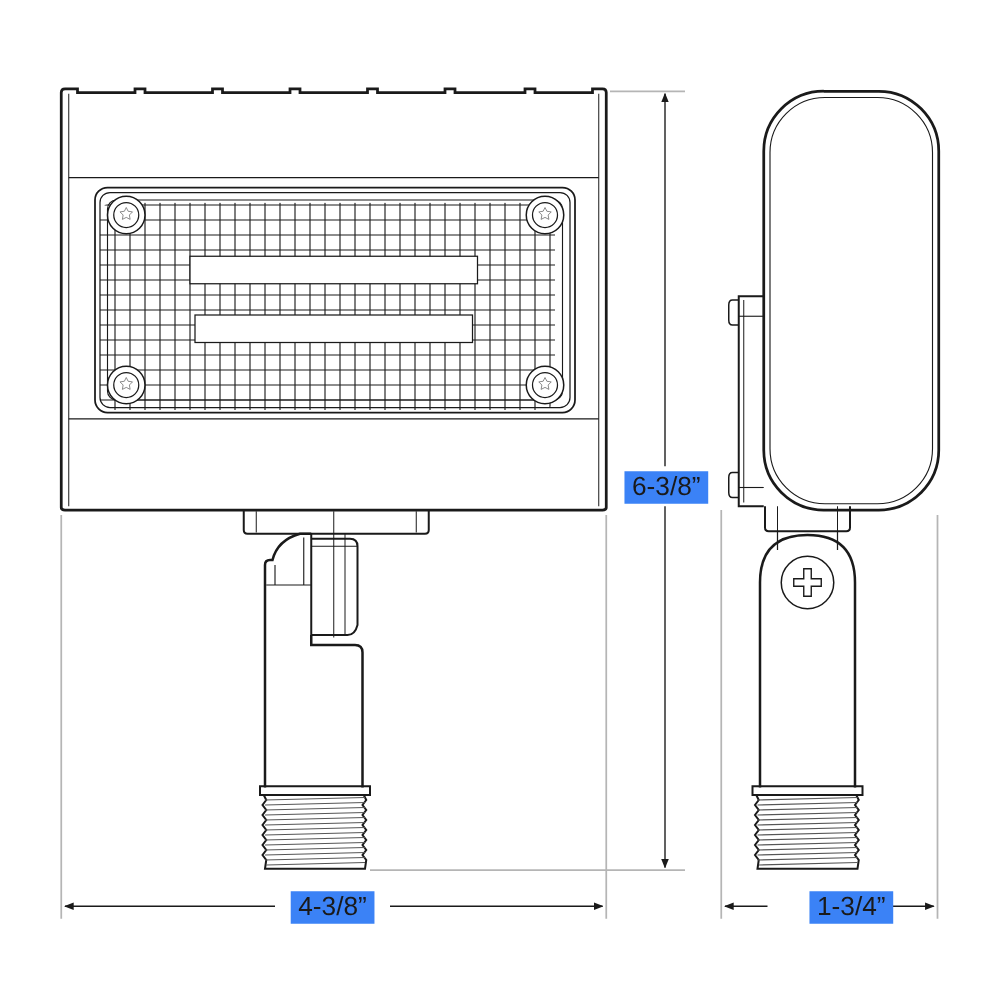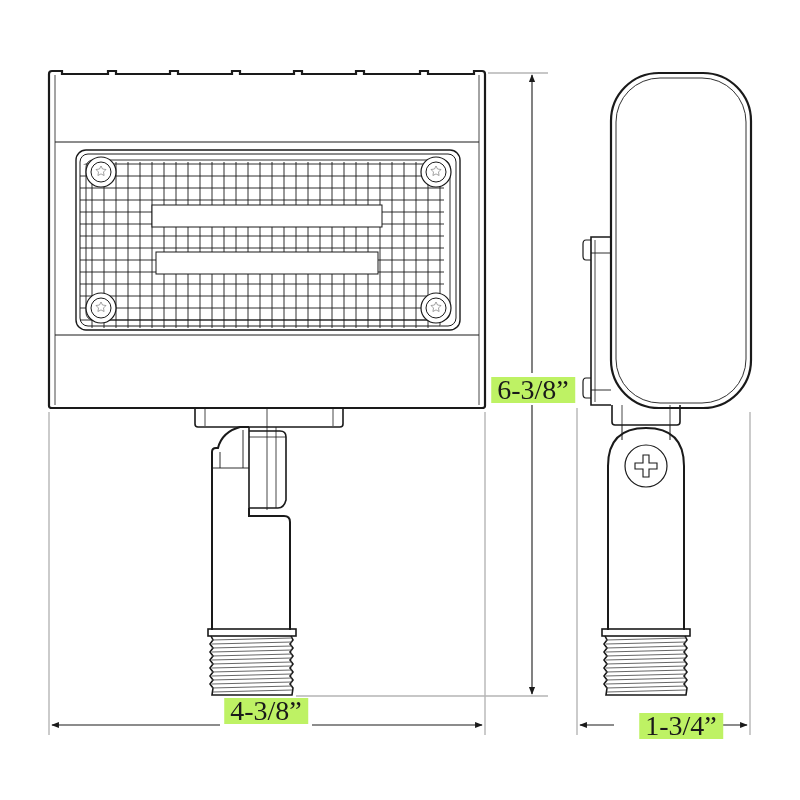--- a/index.html
+++ b/index.html
@@ -1,23 +1,23 @@
 <!DOCTYPE html>
 <html><head>
 <meta charset="utf-8">
 <style>
   html, body { margin: 0; padding: 0; background: #ffffff; }
   #stage { position: relative; width: 800px; height: 800px; background: #ffffff; overflow: hidden; }
   svg { position: absolute; left: 0; top: 0; }
   .dim-label {
     position: absolute;
-    font-family: Liberation Serif, serif;
-    font-size: 28px;
+    font-family: Liberation Sans, sans-serif;
+    font-size: 21px;
     color: #1a1a1a;
-    background: #bef264;
+    background: #3b82f6;
     padding: 0 6px;
     line-height: 26px;
     white-space: nowrap;
     transform: translate(-50%, -50%);
   }
 </style>
 </head>
 <body>
 
 <div id="stage">
@@ -245,15 +245,15 @@
     </g>
 
     <g stroke="#1a1a1a" stroke-width="1.1">
       <line x1="614" y1="725" x2="580" y2="725" marker-end="url(#arr)"></line>
       <line x1="708" y1="725" x2="747" y2="725" marker-end="url(#arr)"></line>
     </g>
   </g>
 </svg>
 
   <div class="dim-label" style="left:533px; top:390px;">6-3/8”</div>
-  <div class="dim-label" style="left:266px; top:711px;text-align:center;">4-3/8”</div>
+  <div class="dim-label" style="left:266px; top:726px;text-align:center;">4-3/8”</div>
   <div class="dim-label" style="left:661px; top:726px;margin-left:20px;">1-3/4”</div>
 </div>
 
 </body></html>

